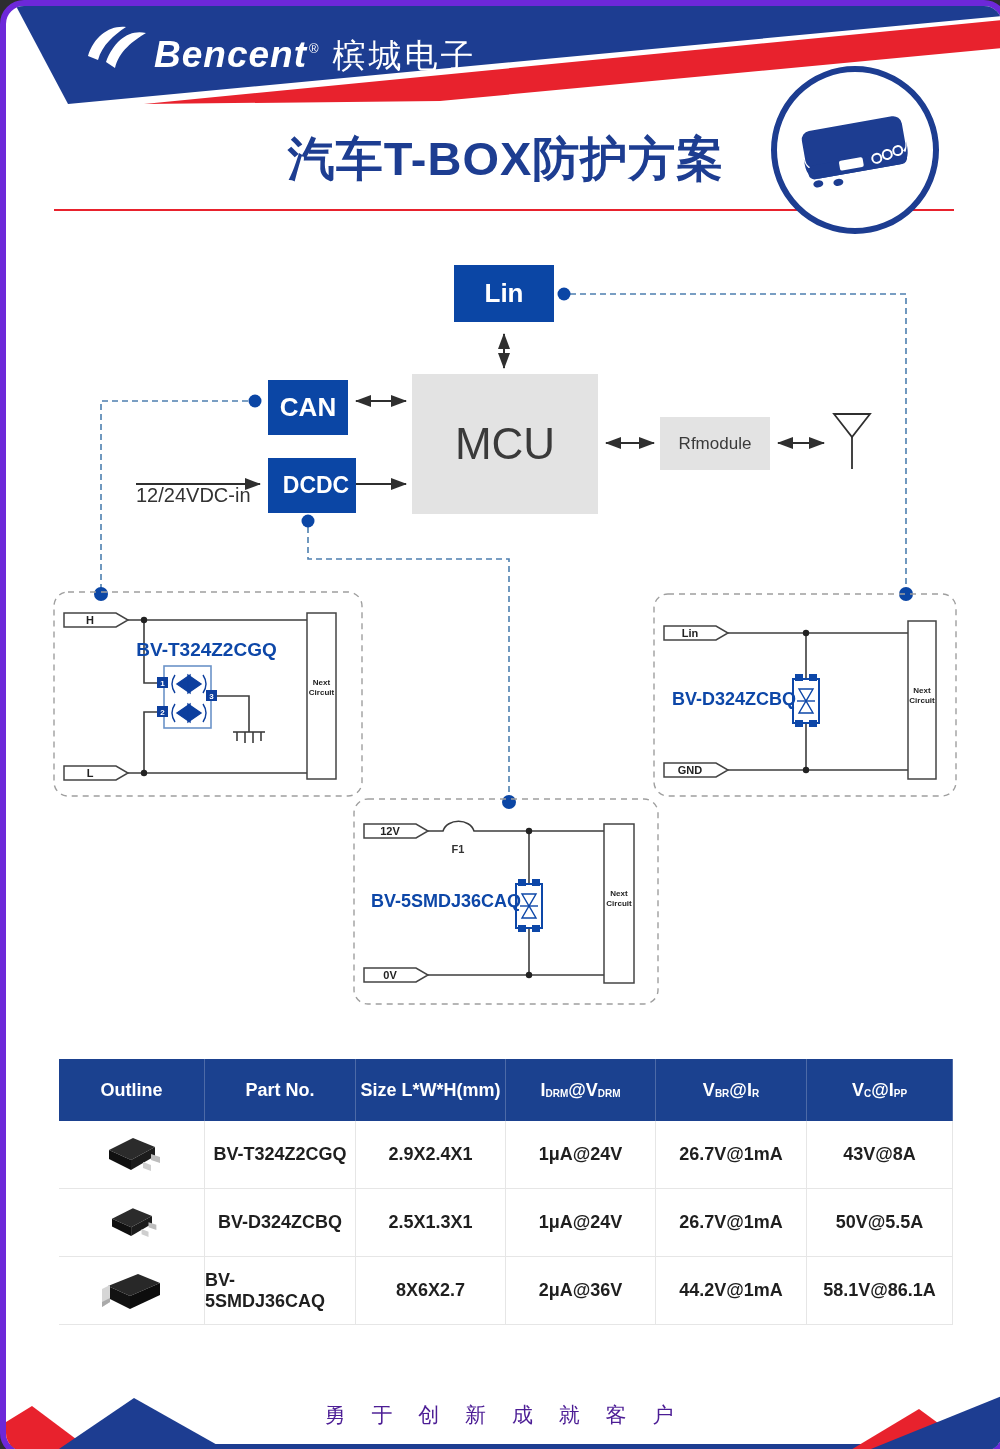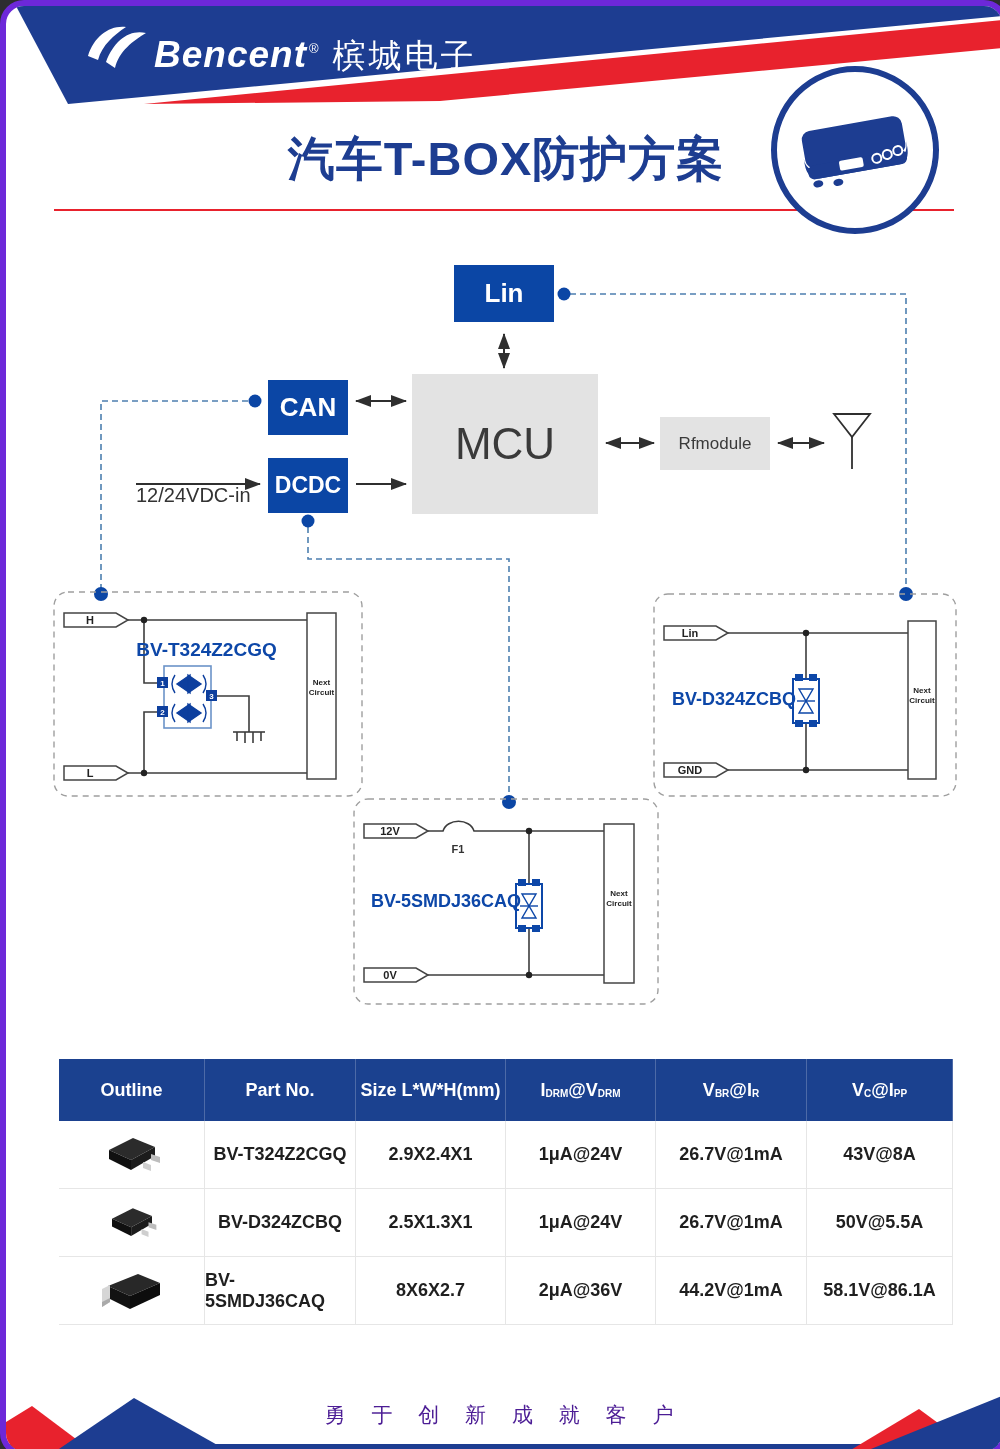--- a/index.html
+++ b/index.html
@@ -19,21 +19,21 @@
     font-size:47px;font-weight:bold;color:#1d3d91;letter-spacing:1px;z-index:2;}
   #title-underline{left:48px;top:203px;width:900px;height:2px;background:#e8222d;z-index:1;}
   #tbox-circle{left:765px;top:60px;width:156px;height:156px;background:#fff;
     border:6px solid #1d3d91;border-radius:50%;z-index:3;display:flex;align-items:center;justify-content:center;}
   
   .blk{display:flex;align-items:center;justify-content:center;color:#fff;
     background:#0b46a5;font-weight:bold;z-index:2;}
   .blk.gray{background:#e3e3e3;color:#3a3a3a;font-weight:normal;}
   #blk-lin{left:448px;top:259px;width:100px;height:57px;font-size:26px;}
   #blk-can{left:262px;top:368px;width:80px;height:55px;font-size:26px;margin-top:6px;}
-  #blk-dcdc{left:262px;top:452px;width:80px;height:55px;font-size:23px;}
+  #blk-dcdc{left:262px;top:452px;width:80px;height:55px;font-size:23px;padding-left:8px;}
   #blk-mcu{left:406px;top:368px;width:186px;height:140px;font-size:44px;}
   #blk-rf{left:654px;top:411px;width:110px;height:53px;font-size:17px;}
   #vdc-label{left:130px;top:478px;width:130px;font-size:20px;color:#333;z-index:2;}
   
   .part-label{color:#0d47a8;font-weight:bold;text-align:center;z-index:2;}
   #part1{left:118px;top:633px;width:165px;font-size:19px;}
   #part2{left:660px;top:683px;width:136px;font-size:18px;}
   #part3{left:362px;top:885px;width:156px;font-size:18px;}
   .nextbox-label{font-size:8px;font-weight:bold;color:#222;line-height:10px;
     text-align:center;z-index:2;}

